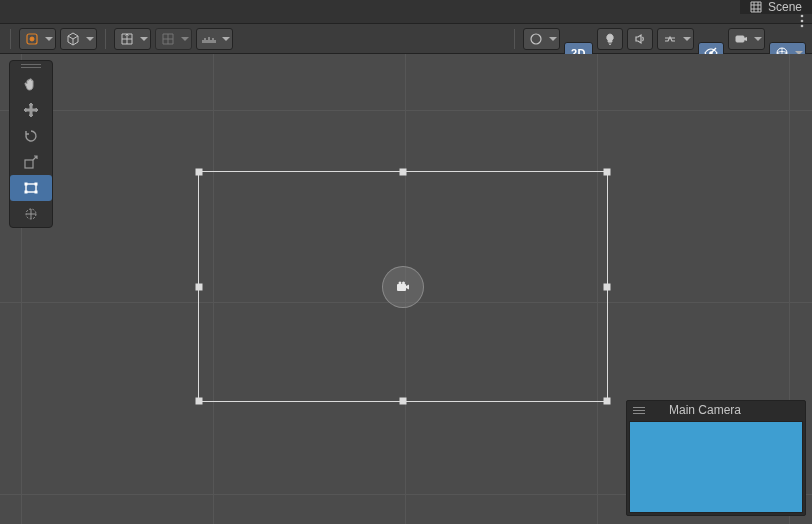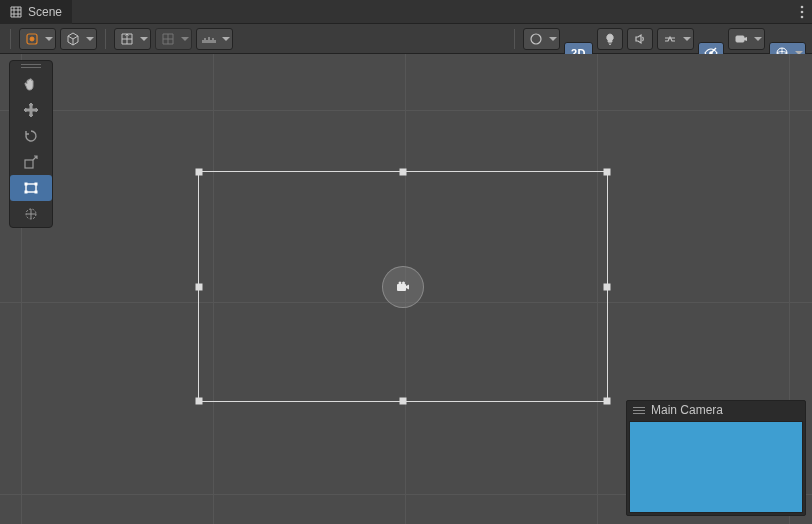--- a/index.html
+++ b/index.html
@@ -9,22 +9,23 @@
     color: #c4c4c4;
     background: #4b4b4b;
     width: 812px;
     height: 524px;
     overflow: hidden;
   }
   .tab-bar {
     height: 24px;
     background: #333333;
     display: flex;
-    align-items: flex-start;
+    align-items: flex-end;
     border-bottom: 1px solid #222;
+    flex-direction: column;
   }
   .tab {
     height: 24px;
     display: flex;
     align-items: center;
     padding: 0 10px;
     gap: 6px;
     color: #c4c4c4;
     cursor: default;
   }
@@ -156,21 +157,21 @@
     bottom: 8px;
     width: 180px;
     background: #2b2b2b;
     border: 1px solid #222;
     border-radius: 2px;
   }
   .camera-preview-header {
     height: 18px;
     display: flex;
     align-items: center;
-    gap: 6px;
+    gap: 24px;
     padding: 0 6px;
     color: #c4c4c4;
   }
   .camera-preview-header .lines {
     display: flex; flex-direction: column; gap: 2px;
   }
   .camera-preview-header .lines div { width: 12px; height: 1px; background: #8a8a8a; }
   .camera-preview-body {
     margin: 2px;
     height: 92px;

